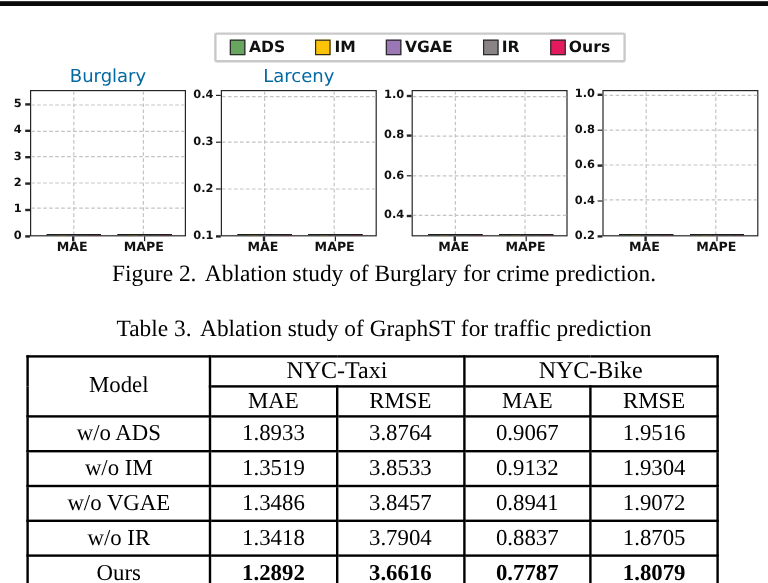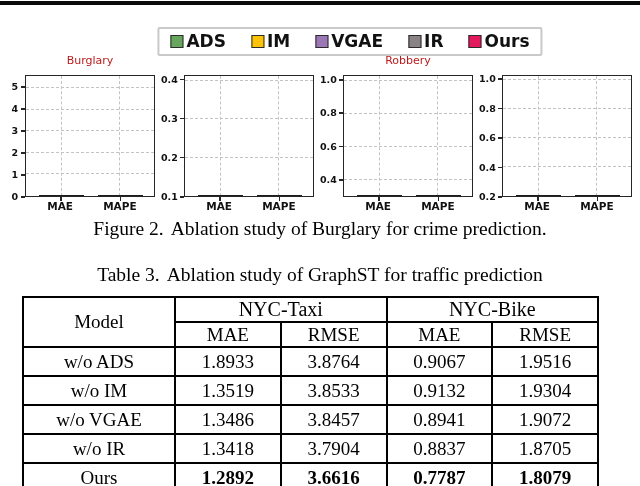--- a/index.html
+++ b/index.html
@@ -8,27 +8,27 @@
 
   
   .top-rule{position:absolute;top:1px;left:0;width:640px;height:4px;background:#0a0a0a;}
 
   
   .legend-box{position:absolute;top:27px;left:350px;transform:translateX(-50%);
     background:#fff;border:2px solid #c9c9c9;border-radius:2px;
     display:flex;align-items:center;gap:25px;padding:4px 11px;}
   .legend-item{display:flex;align-items:center;gap:3px;}
   .legend-swatch{width:13px;height:13px;border:1.5px solid #2b2b2b;box-sizing:border-box;}
-  .legend-label{font-family:"DejaVu Sans",sans-serif;font-size:17px;font-weight:600;color:#111;line-height:1;}
+  .legend-label{font-family:"DejaVu Sans",sans-serif;font-size:13px;font-weight:600;color:#111;line-height:1;}
 
   
   .charts-row{position:absolute;top:59px;left:2px;width:636px;height:154px;display:flex;}
   .chart-cell{position:relative;width:159px;height:154px;}
   .chart-title{position:absolute;top:-4px;font-family:"DejaVu Sans",sans-serif;
-    font-size:11px;font-weight:500;color:#b91c1c;text-align:center;line-height:1.1;}
+    font-size:15px;font-weight:500;color:#0369a1;text-align:center;line-height:1.1;}
   .plot{position:absolute;background:#fff;border:1.5px solid #262626;box-sizing:border-box;}
   .gridline-h{position:absolute;left:0;width:100%;height:0;border-top:1.2px dashed #c3c3c3;}
   .gridline-v{position:absolute;top:0;height:100%;width:0;border-left:1.2px dashed #c3c3c3;}
   .ytick-label{position:absolute;font-family:"DejaVu Sans",sans-serif;font-size:9.5px;
     font-weight:600;color:#111;text-align:right;line-height:1;}
   .ytick-mark{position:absolute;height:1.5px;width:4px;background:#262626;}
   .bar-group{position:absolute;bottom:0;display:flex;align-items:flex-end;}
   .bar{width:9px;box-sizing:border-box;border:1px solid #1c1c1c;border-bottom:none;}
   .xtick-label{position:absolute;font-family:"DejaVu Sans",sans-serif;font-size:10.5px;
     font-weight:600;color:#111;text-align:center;line-height:1;}
@@ -115,20 +115,21 @@
       <div class="ytick-label" style="left: 0px; width: 16px; top: 45.0721px;">4</div>
       <div class="ytick-mark" style="left: 19px; top: 49.0721px;"></div>
       <div class="ytick-label" style="left: 0px; width: 16px; top: 23.0901px;">5</div>
       <div class="ytick-mark" style="left: 19px; top: 27.0901px;"></div>
       <div class="xtick-label" style="left: 33.1px; width: 50px; top: 142px;">MAE</div>
       <div class="xtick-mark" style="left: 58.1px; top: 138px;"></div>
       <div class="xtick-label" style="left: 92.9px; width: 50px; top: 142px;">MAPE</div>
       <div class="xtick-mark" style="left: 117.9px; top: 138px;"></div>
     </div>
     <div class="chart-cell">
+      <div class="chart-title" style="left: 23px; width: 130px;">Larceny</div>
       <div class="plot" style="left: 23px; top: 16px; width: 130px; height: 122px;">
         <div class="gridline-h" style="bottom: 32.0513%;"></div>
         <div class="gridline-h" style="bottom: 64.1026%;"></div>
         <div class="gridline-h" style="bottom: 96.1538%;"></div>
         <div class="gridline-v" style="left: 27%;"></div>
         <div class="gridline-v" style="left: 73%;"></div>
         <div class="bar-group" style="left: 12.6px;">
           <div class="bar" style="height: 92.9487%; background: rgb(104, 165, 95);"></div>
           <div class="bar" style="height: 84.6154%; background: rgb(252, 195, 7);"></div>
           <div class="bar" style="height: 74.359%; background: rgb(156, 119, 181);"></div>
@@ -150,21 +151,20 @@
       <div class="ytick-label" style="left: 0px; width: 16px; top: 54.7949px;">0.3</div>
       <div class="ytick-mark" style="left: 19px; top: 58.7949px;"></div>
       <div class="ytick-label" style="left: 0px; width: 16px; top: 15.6923px;">0.4</div>
       <div class="ytick-mark" style="left: 19px; top: 19.6923px;"></div>
       <div class="xtick-label" style="left: 33.1px; width: 50px; top: 142px;">MAE</div>
       <div class="xtick-mark" style="left: 58.1px; top: 138px;"></div>
       <div class="xtick-label" style="left: 92.9px; width: 50px; top: 142px;">MAPE</div>
       <div class="xtick-mark" style="left: 117.9px; top: 138px;"></div>
     </div>
     <div class="chart-cell">
-      <div class="chart-title" style="left: 23px; width: 130px;">Robbery</div>
       <div class="plot" style="left: 23px; top: 16px; width: 130px; height: 122px;">
         <div class="gridline-h" style="bottom: 13.6986%;"></div>
         <div class="gridline-h" style="bottom: 41.0959%;"></div>
         <div class="gridline-h" style="bottom: 68.4932%;"></div>
         <div class="gridline-h" style="bottom: 95.8904%;"></div>
         <div class="gridline-v" style="left: 27%;"></div>
         <div class="gridline-v" style="left: 73%;"></div>
         <div class="bar-group" style="left: 12.6px;">
           <div class="bar" style="height: 88.3562%; background: rgb(104, 165, 95);"></div>
           <div class="bar" style="height: 86.0274%; background: rgb(252, 195, 7);"></div>

